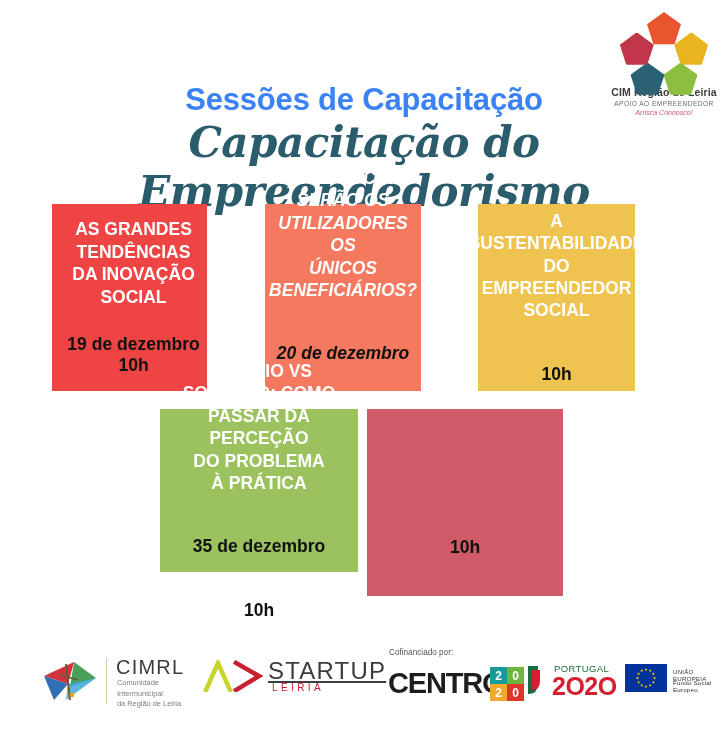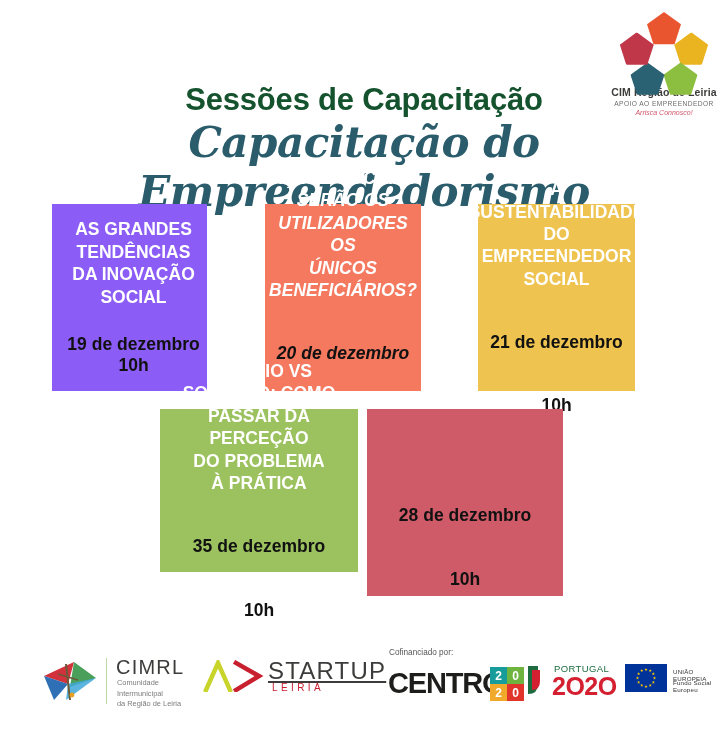--- a/index.html
+++ b/index.html
@@ -25,21 +25,21 @@
   .petal.p-br    {left:56px; top:52px;  background:#8cbf3f; transform:rotate(144deg);}
   .petal.p-bl    {left:22px; top:52px;  background:#2a6274; transform:rotate(216deg);}
   .petal.p-left  {left:11px; top:21px;  background:#c0374a; transform:rotate(288deg);}
   #cim-logo .l1{font-size:10.5px;font-weight:bold;color:#3c3c3b;text-align:center;margin-top:2px;letter-spacing:.1px;}
   #cim-logo .l2{font-size:6.6px;color:#6b6b6b;text-align:center;letter-spacing:.45px;margin-top:2px;}
   #cim-logo .l3{font-size:7px;color:#d3566b;text-align:center;margin-top:1.5px;font-style:italic;}
 
   
   #title-line1{
     position:absolute; left:0; top:82px; width:728px; text-align:center;
-    font-size:31px; font-weight:bold; color:#14532d; letter-spacing:-0.2px;
+    font-size:31px; font-weight:bold; color:#3b82f6; letter-spacing:-0.2px;
   }
   #title-line2{
     position:absolute; left:0; top:118px; width:728px; text-align:center;
     font-size:42px; color:#2a5c6b;
     font-family:"DejaVu Serif", serif;
     font-style:italic; font-weight:bold; letter-spacing:-0.5px;
   }
 
   
   .card{
@@ -118,21 +118,21 @@
     <div class="petal p-left" style="background: rgb(192, 55, 74);"></div>
   </div>
   <div class="l1">CIM Região de Leiria</div>
   <div class="l2">APOIO AO EMPREENDEDOR</div>
   <div class="l3">Arrisca Connosco!</div>
 </div>
 
 <div id="title-line1">Sessões de Capacitação</div>
 <div id="title-line2">Capacitação do Empreendedorismo</div>
 
-<div class="card" id="card-0" style="background: #8b5cf6; padding-left: 12px;">
+<div class="card" id="card-0" style="background: #ef4444; padding-left: 12px;">
   <div class="card-title">AS GRANDES
 TENDÊNCIAS
 DA INOVAÇÃO
 SOCIAL</div>
   <div class="gap-lg"></div>
   <div class="card-date">19 de dezembro</div>
   <div class="card-date">10h</div>
 </div>
 
 <div class="card" id="card-1" style="background: rgb(244, 121, 95); font-style: italic;">
@@ -145,39 +145,37 @@
   <div class="card-date">20 de dezembro</div>
   <div class="card-date">10h</div>
 </div>
 
 <div class="card" id="card-2" style="background: rgb(238, 195, 79);">
   <div class="card-title">A
 SUSTENTABILIDADE
 DO EMPREENDEDOR
 SOCIAL</div>
   <div class="gap-lg"></div>
-  <div class="card-date">21 de dezembro</div>
   <div class="card-date">10h</div>
 </div>
 
 <div class="card" id="card-3" style="background: rgb(156, 194, 95);">
   <div class="card-title">DESAFIO VS
 SOLUÇÃO: COMO
 PASSAR DA
 PERCEÇÃO
 DO PROBLEMA
 À PRÁTICA</div>
   <div class="gap-sm"></div>
   <div class="card-date">35 de dezembro</div>
   <div class="card-date">10h</div>
 </div>
 
 <div class="card" id="card-4" style="background: rgb(207, 90, 104);">
   <div class="gap-xl"></div>
-  <div class="card-date">28 de dezembro</div>
   <div class="card-date">10h</div>
 </div>
 
 <div id="footer">
 
   <div id="cimrl">
     <svg class="mark" viewBox="0 0 52 42">
       <polygon points="0,16 30,2 24,24" fill="#d2323c"></polygon>
       <polygon points="30,2 52,18 26,27" fill="#4aa05a"></polygon>
       <polygon points="0,16 24,24 10,40" fill="#2f6fb5"></polygon>

